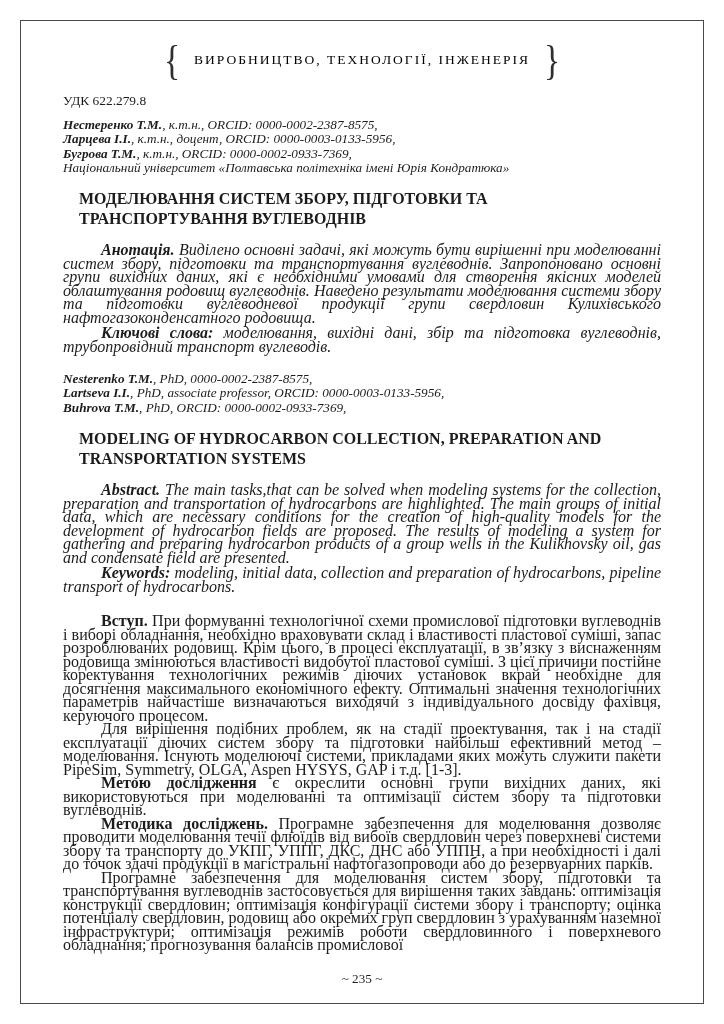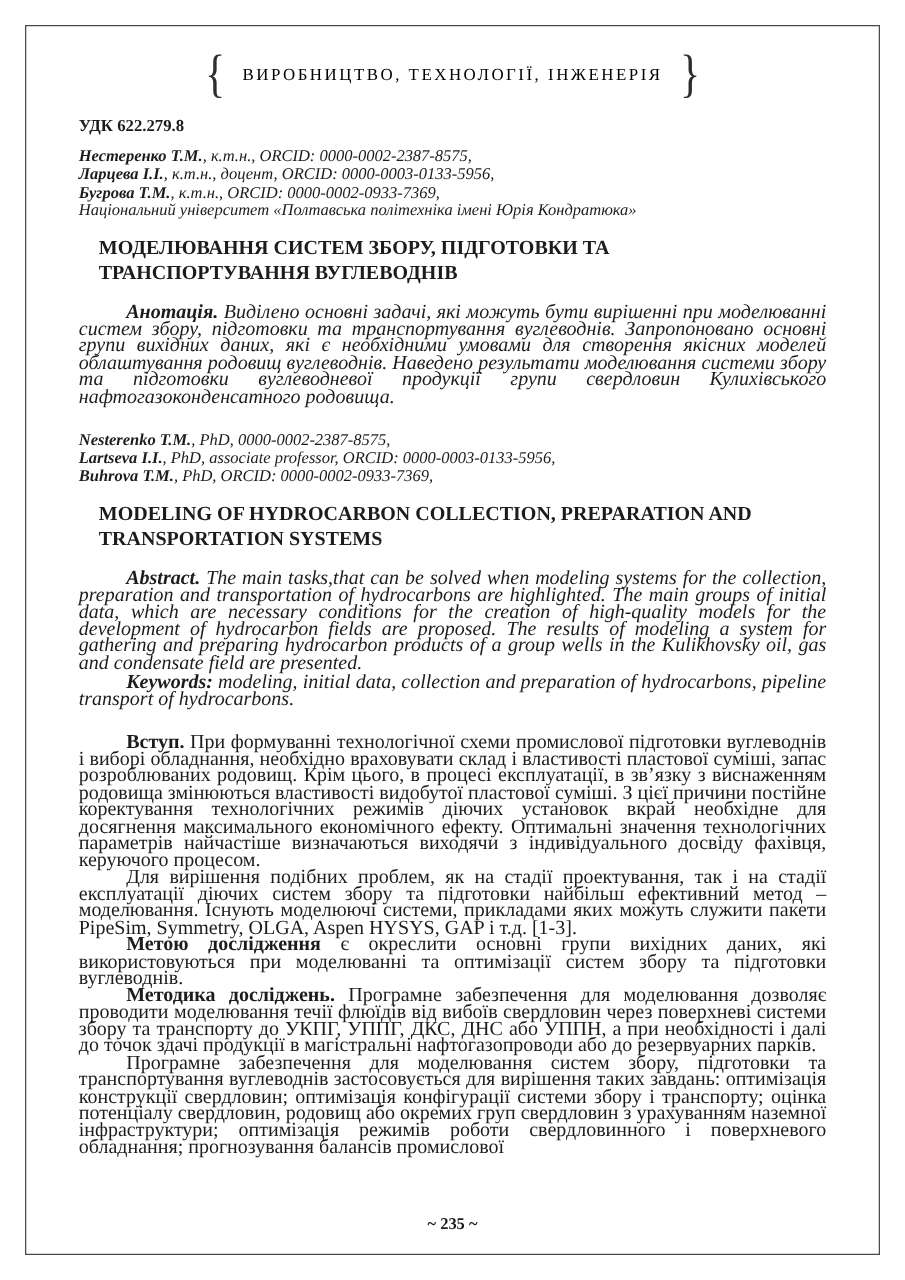--- a/index.html
+++ b/index.html
@@ -27,40 +27,40 @@
     gap: 12px; height: 36px; margin-bottom: 15px;
   }
   .brace {
     font-size: 42px; line-height: 36px; font-weight: 400;
     color: #2e2e2e; transform: scaleX(0.8);
   }
   .banner-text {
     font-size: 13.5px; letter-spacing: 2px; color: #000000;
   }
   
-  .udk { font-weight: bold; font-size: 13.4px; margin: 14px 0 9px 0; }
+  .udk { font-weight: normal; font-size: 13.4px; margin: 14px 0 9px 0; }
   .authors { font-style: italic; font-size: 13.2px; line-height: 14.3px; }
   .authors .b { font-weight: bold; }
   .title {
     font-weight: bold; font-size: 16px;
     line-height: 20px; margin: 14px auto 14px auto; max-width: 566px;
   }
   .abstract { font-style: italic; }
   p.j {
     margin: 0; text-align: justify; text-indent: 38px;
     font-size: 16px; line-height: 13.5px;
   }
   p.j .b { font-weight: bold; }
   .gap-s { height: 2px; }
   .gap-m { height: 19px; }
   .gap-b { height: 21px; }
   
   .footer {
     position: absolute; left: 0; right: 0; bottom: 37px;
-    text-align: center; font-size: 13.2px; font-weight: bold;
+    text-align: center; font-size: 13.2px;
   }
 </style>
 </head>
 <body>
 
 <div class="frame"></div>
 
 <div class="content">
 
   <div class="banner">
@@ -83,20 +83,23 @@
     </div>
     <div>Національний університет «Полтавська політехніка імені Юрія Кондратюка»</div>
   </div>
 
   <div class="title">МОДЕЛЮВАННЯ СИСТЕМ ЗБОРУ, ПІДГОТОВКИ ТА ТРАНСПОРТУВАННЯ ВУГЛЕВОДНІВ</div>
 
   <p class="j abstract">
     <span class="b">Анотація.</span><span> Виділено основні задачі, які можуть бути вирішенні при моделюванні систем збору, підготовки та транспортування вуглеводнів. Запропоновано основні групи вихідних даних, які є необхідними умовами для створення якісних моделей облаштування родовищ вуглеводнів. Наведено результати моделювання системи збору та підготовки вуглеводневої продукції групи свердловин Кулихівського нафтогазоконденсатного родовища.</span>
   </p>
   <div class="gap-s"></div>
+  <p class="j abstract">
+    <span class="b">Ключові слова:</span><span> моделювання, вихідні дані, збір та підготовка вуглеводнів, трубопровідний транспорт вуглеводів.</span>
+  </p>
 
   <div class="gap-m"></div>
 
 
   <div class="authors">
     <div>
       <span class="b">Nesterenko T.M.</span><span>, PhD, 0000-0002-2387-8575,</span>
     </div>
     <div>
       <span class="b">Lartseva I.I.</span><span>, PhD, associate professor, ORCID: 0000-0003-0133-5956,</span>

